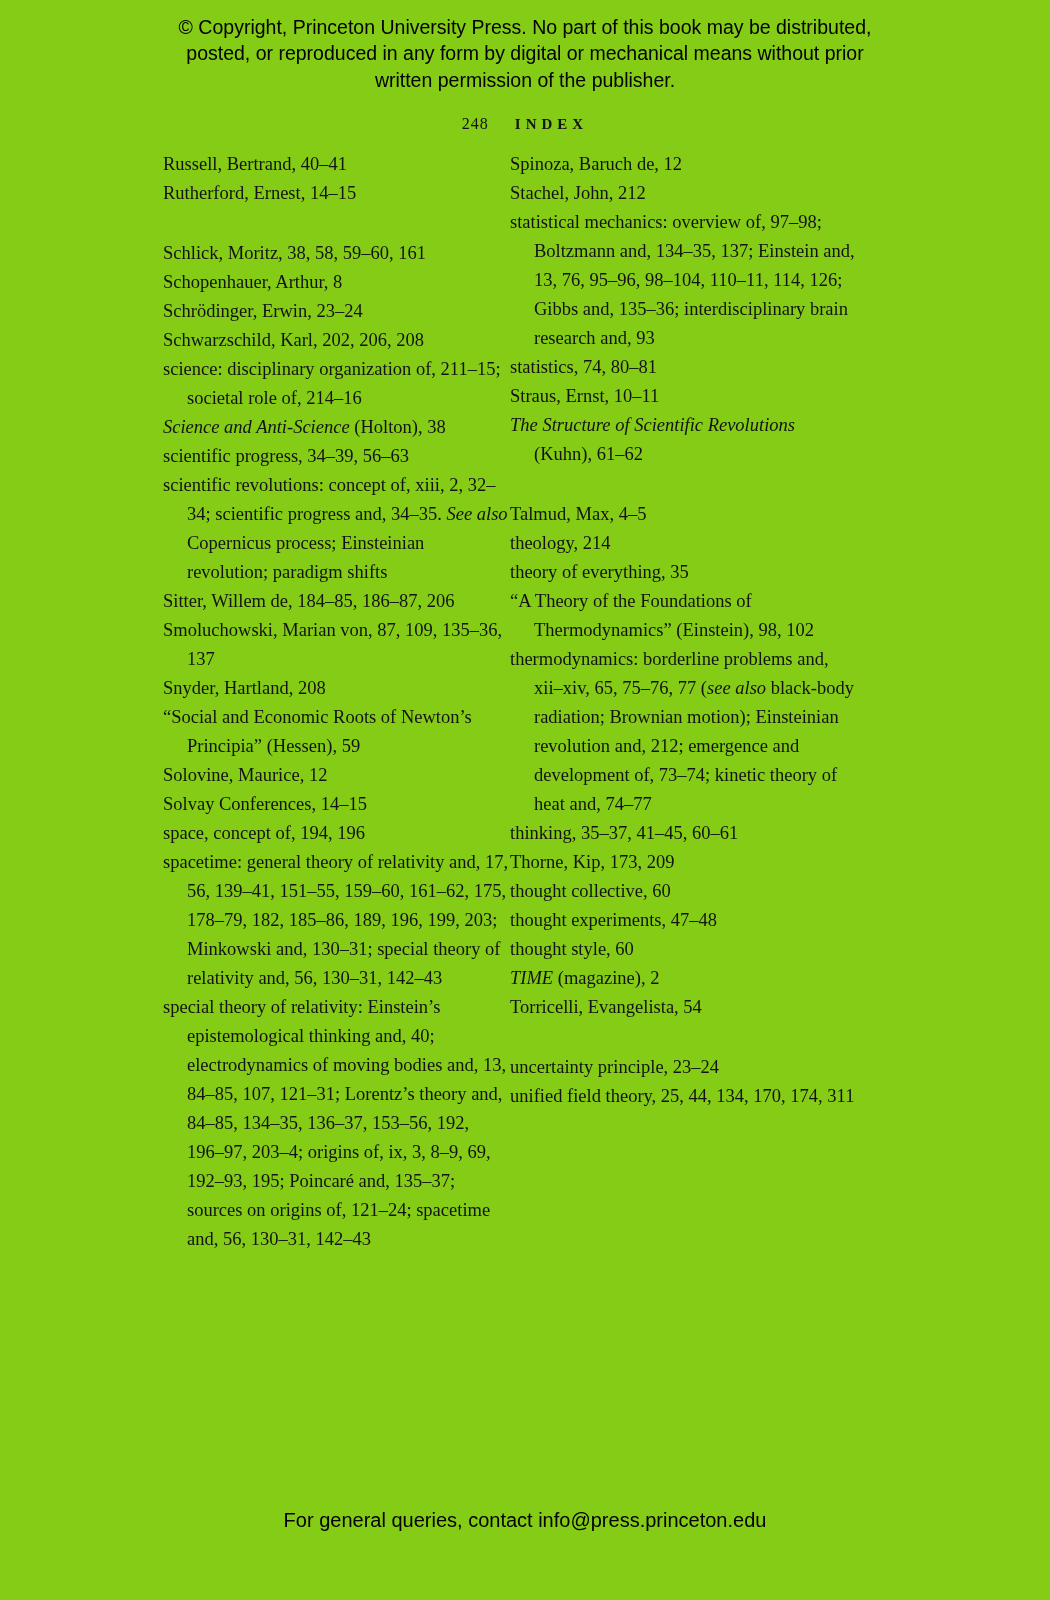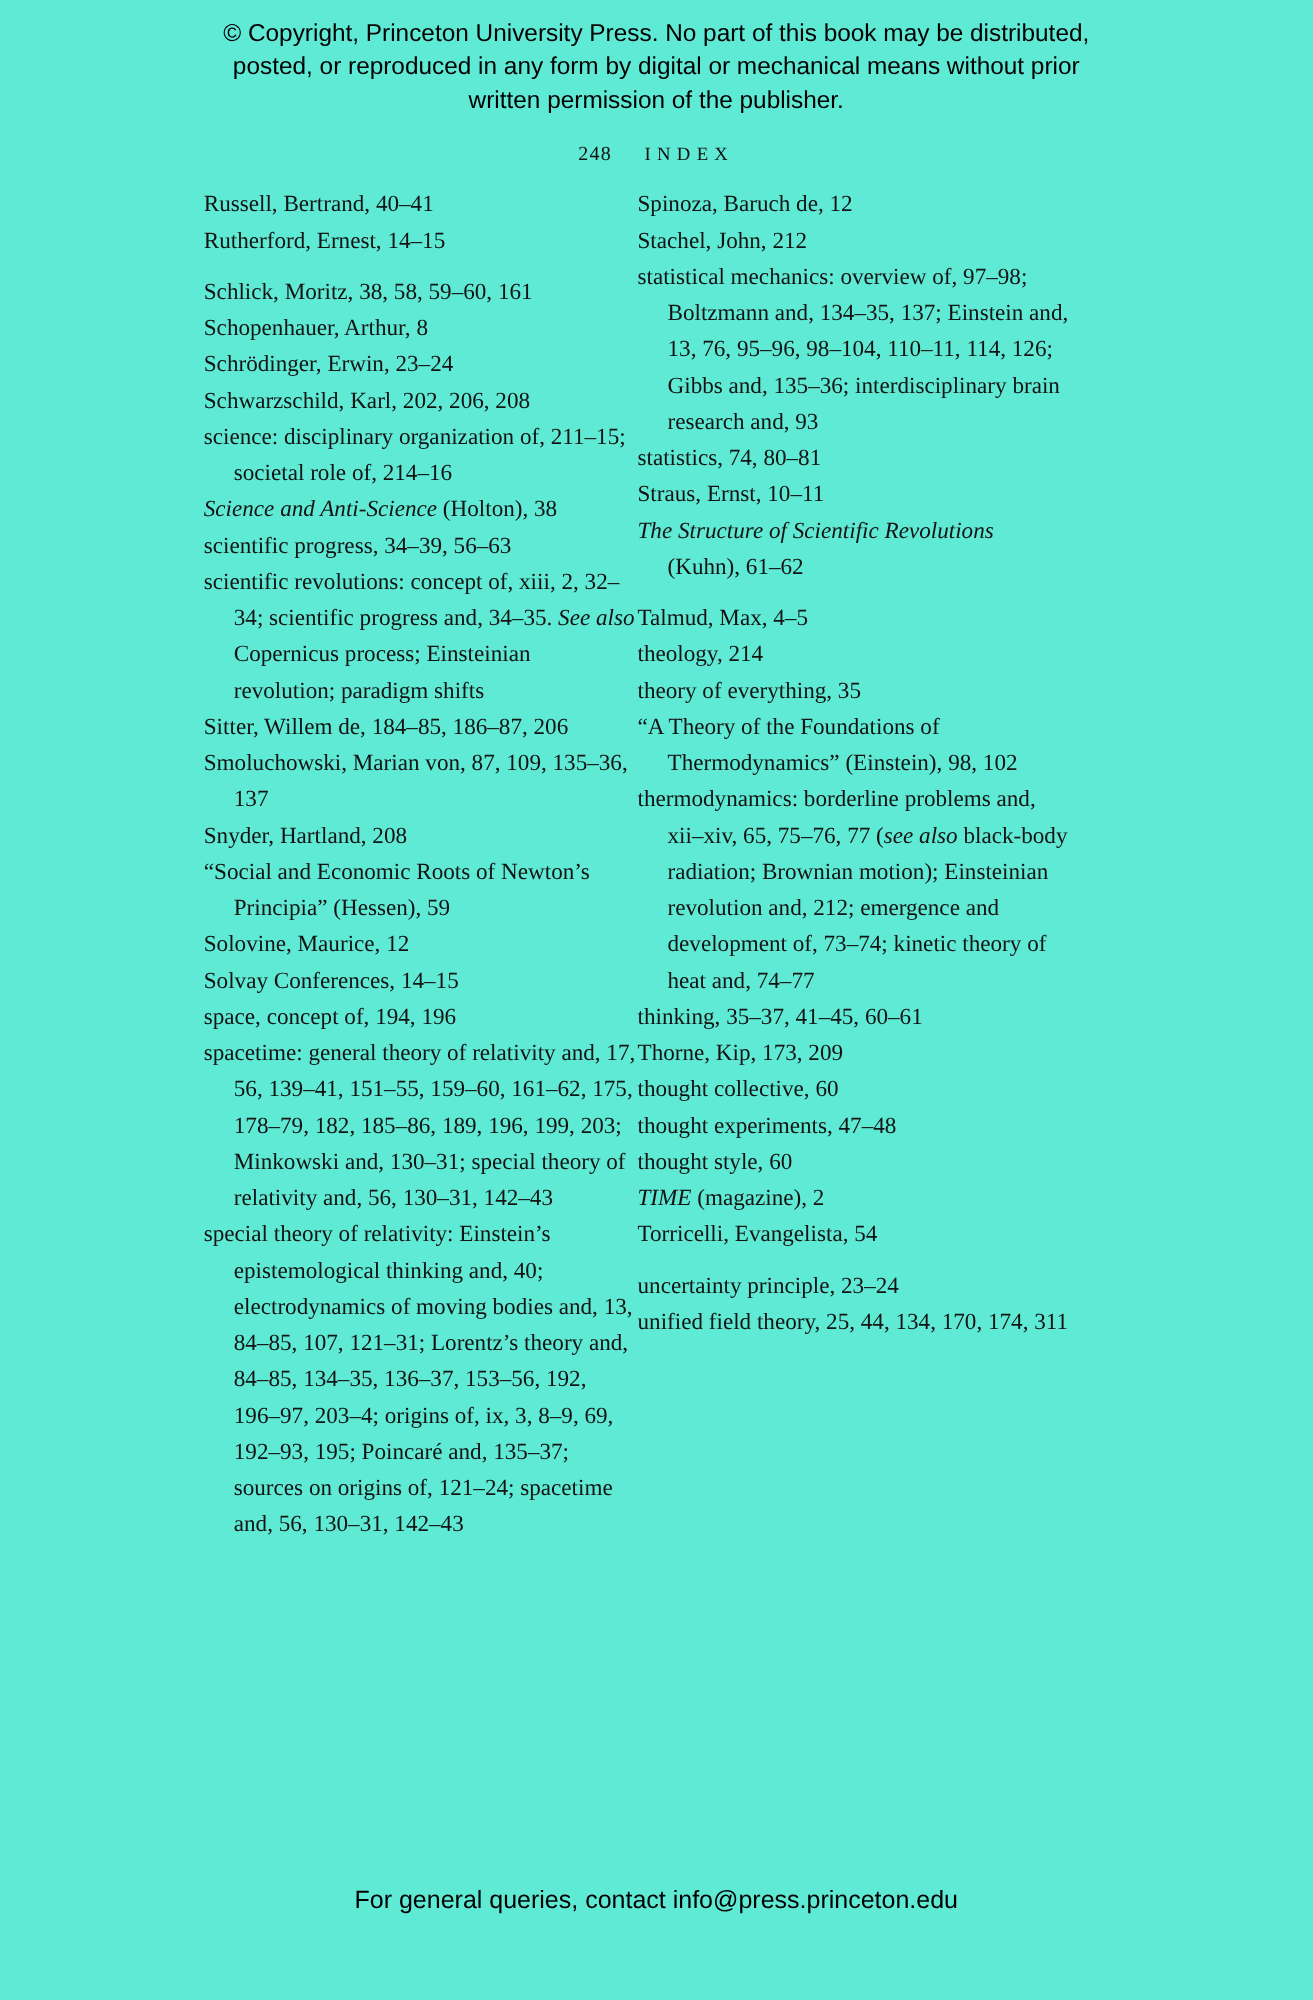--- a/index.html
+++ b/index.html
@@ -4,21 +4,21 @@
 <style>
   html, body {
     margin: 0;
     padding: 0;
     background: #ffffff;
   }
   .page {
     position: relative;
     width: 1050px;
     height: 1600px;
-    background: #5eead4;
+    background: #84cc16;
     color: #131313;
     overflow: hidden;
   }
   .copyright {
     font-family: "Liberation Sans", sans-serif;
     font-size: 19.5px;
     line-height: 1.35;
     color: #000000;
     text-align: center;
     width: 720px;
@@ -31,41 +31,42 @@
     margin-top: 22px;
     color: #131313;
   }
   .page-header .pagenum {
     letter-spacing: 1px;
     margin-right: 26px;
   }
   .page-header .index-title {
     letter-spacing: 5px;
     font-size: 15px;
+    font-weight: bold;
   }
   .columns {
     position: absolute;
     left: 163px;
     top: 150px;
     width: 732px;
     display: flex;
     font-family: Liberation Serif, serif;
     font-size: 18.5px;
     line-height: 29px;
     color: #131313;
   }
   .col {
     width: 347px;
   }
   .entry {
     padding-left: 24px;
     text-indent: -24px;
   }
   .entry.gap {
-    margin-top: 12px;
+    margin-top: 31px;
   }
   .it {
     font-style: italic;
   }
   .footer {
     position: absolute;
     left: 0;
     right: 0;
     bottom: 68px;
     text-align: center;

